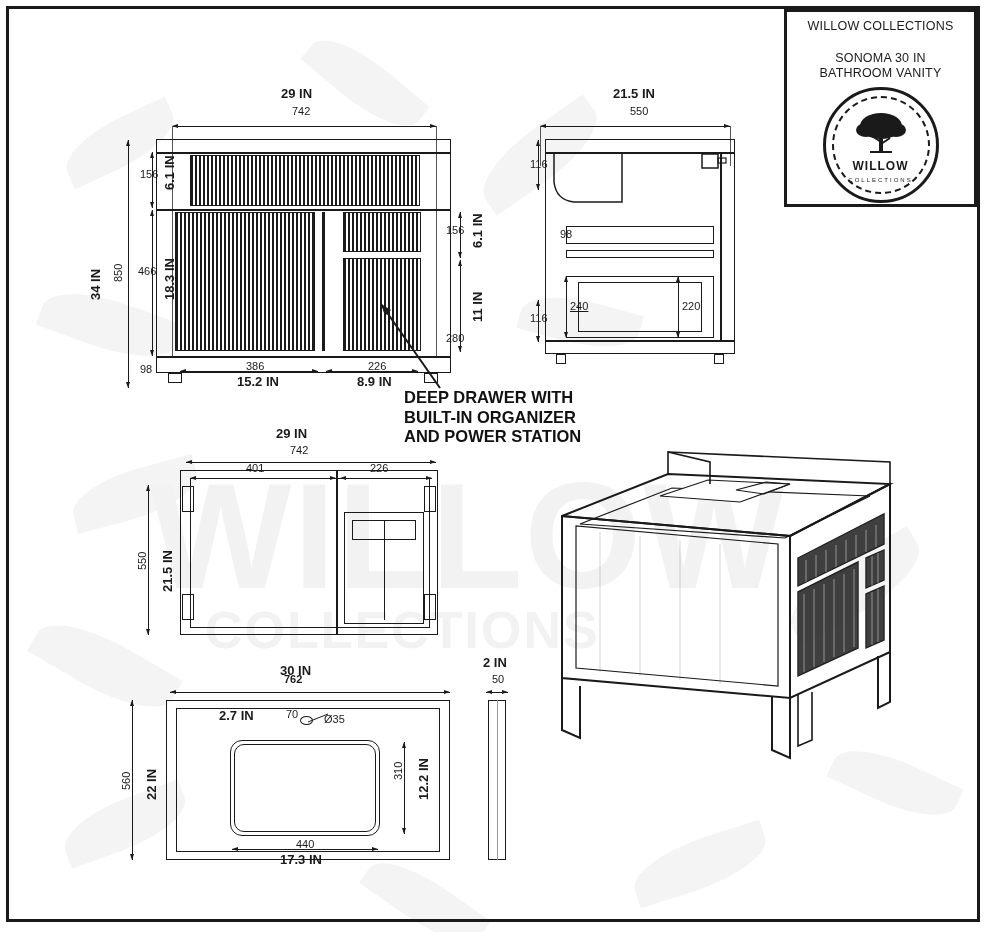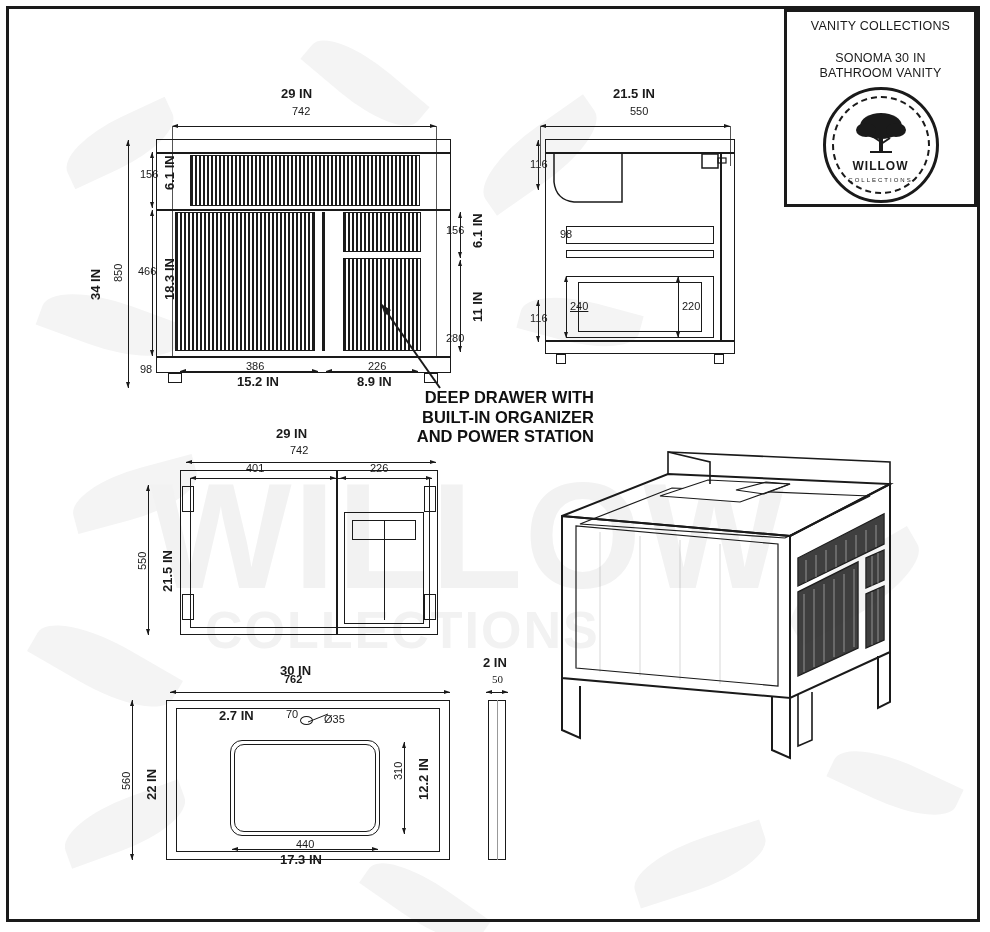--- a/index.html
+++ b/index.html
@@ -122,21 +122,21 @@
     content:"";position:absolute;left:-2.5px;width:0;height:0;
     border-left:2.5px solid transparent;border-right:2.5px solid transparent;
   }
   .arrowvl:before{top:0;border-bottom:6px solid #1a1a1a;}
   .arrowvl:after{bottom:0;border-top:6px solid #1a1a1a;}
   .ext{position:absolute;width:1px;background:#555;}
   #callout-text{
     position:absolute;left:404px;top:388px;
     width:190px;
     font-size:16.5px;font-weight:bold;line-height:19.5px;
-    color:#111;text-align:right;
+    color:#111;text-align:left;
   }
 </style>
 </head>
 <body>
 
 <div id="page">
 
   <div class="leaf" style="left:60px;top:120px;width:120px;height:46px;transform:rotate(-25deg);"></div>
   <div class="leaf" style="left:40px;top:300px;width:140px;height:50px;transform:rotate(20deg);"></div>
   <div class="leaf" style="left:70px;top:470px;width:130px;height:48px;transform:rotate(-15deg);"></div>
@@ -150,21 +150,21 @@
   <div class="leaf" style="left:630px;top:840px;width:140px;height:48px;transform:rotate(-18deg);"></div>
   <div class="leaf" style="left:360px;top:880px;width:130px;height:44px;transform:rotate(35deg);"></div>
 
   <div class="wm" id="wm-willow">WILLOW</div>
   <div class="wm" id="wm-coll">COLLECTIONS</div>
 
   <div id="frame"></div>
 
 
   <div id="logo-box">
-    <div class="brand">VANITY COLLECTIONS</div>
+    <div class="brand">WILLOW COLLECTIONS</div>
     <div class="brand" style="margin-top:17px">SONOMA 30 IN</div>
     <div class="brand" style="margin-top:0">BATHROOM VANITY</div>
     <div id="logo-mark">
       <svg id="logo-tree" viewBox="0 0 54 46">
         <ellipse cx="27" cy="16" rx="21" ry="13" fill="#1a1a1a"></ellipse>
         <ellipse cx="12" cy="20" rx="10" ry="7" fill="#1a1a1a"></ellipse>
         <ellipse cx="42" cy="20" rx="10" ry="7" fill="#1a1a1a"></ellipse>
         <rect x="25" y="24" width="4" height="18" fill="#1a1a1a"></rect>
         <path d="M27 32 L18 26 M27 34 L36 28" stroke="#1a1a1a" stroke-width="2" fill="none"></path>
         <rect x="16" y="41" width="22" height="2" fill="#1a1a1a"></rect>
@@ -326,21 +326,21 @@
     <div class="dim b" style="left:280px;top:852px;">17.3 IN</div>
     <div class="arrowln" style="left:232px;top:849px;width:146px;"></div>
 
     <div class="dim" style="left:392px;top:780px;transform:rotate(-90deg);transform-origin:left top;">310</div>
     <div class="dim b" style="left:416px;top:800px;transform:rotate(-90deg);transform-origin:left top;">12.2 IN</div>
     <div class="arrowvl" style="left:404px;top:742px;height:92px;"></div>
   </div>
 
   <div>
     <div class="dim b" style="left:483px;top:655px;">2 IN</div>
-    <div class="dim" style="left:492px;top:673px;font-family:Liberation Serif, serif;">50</div>
+    <div class="dim" style="left:492px;top:673px;">50</div>
     <div class="arrowln" style="left:486px;top:692px;width:22px;"></div>
     <div class="box" style="left:488px;top:700px;width:18px;height:160px;"></div>
     <div class="ln vl" style="left:497px;top:700px;height:160px;width:1px;background:#999;"></div>
   </div>
 
   <div>
     <svg style="position:absolute;left:540px;top:440px;width:420px;height:330px;" viewBox="0 0 420 330">
       <g stroke="#1a1a1a" stroke-width="2" fill="none">
 
         <path d="M22 76 L128 34 L350 44 L250 96 Z"></path>

